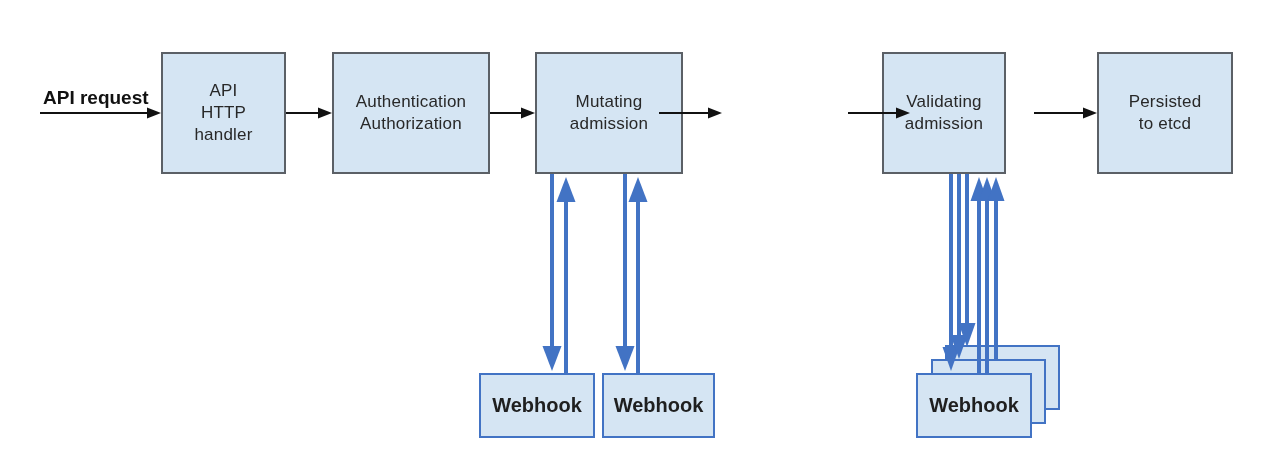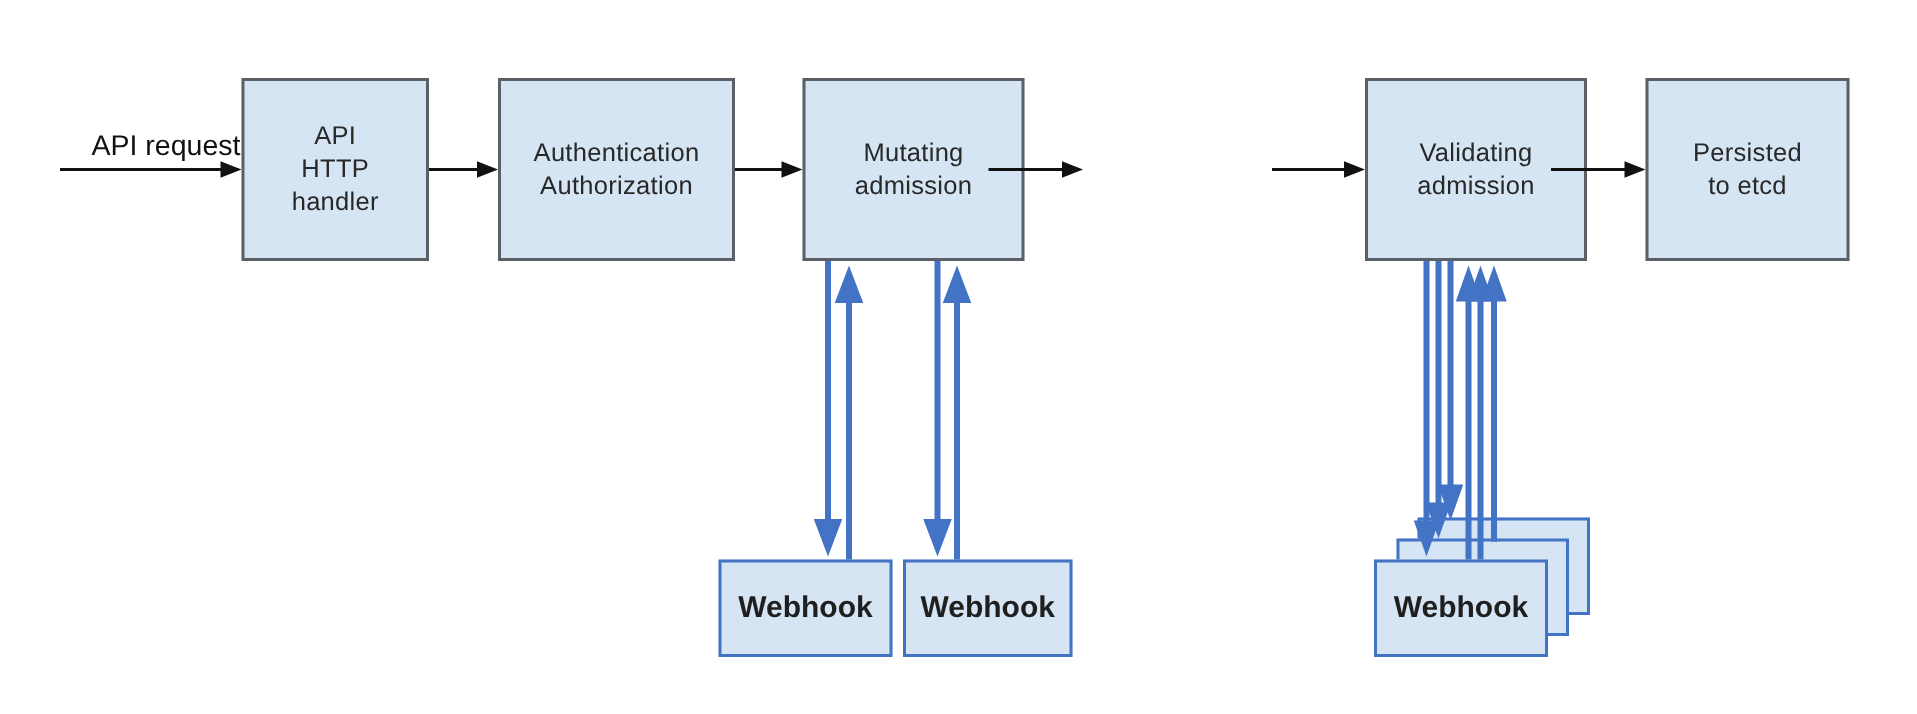--- a/index.html
+++ b/index.html
@@ -32,23 +32,22 @@
     display:flex;align-items:center;justify-content:center;
     text-align:center;
   }
   .whlabel{
     font-size:20px;font-weight:700;
     color:#1f1f1f;
   }
   .entry-label{
     position:absolute;
     left:43px;top:87px;
-    font-size:19px;font-weight:400;
+    font-size:19px;font-weight:700;
     color:#111111;
-    margin-left:18px;
   }
   #arrows{
     position:absolute;left:0;top:0;
     pointer-events:none;
   }
   .barrow{stroke:var(--arrow-black,#111111);stroke-width:2px;}
   .bhead{fill:var(--arrow-black,#111111);stroke:none;}
   .blue-line{stroke:var(--arrow-blue,#4273c4);stroke-width:4px;}
   .blue-head{fill:var(--arrow-blue,#4273c4);stroke:none;}
 </style>
@@ -65,21 +64,21 @@
 handler</span>
   </div>
   <div class="pbox" style="left:332px;top:52px;width:158px;height:122px">
     <span class="plabel">Authentication
 Authorization</span>
   </div>
   <div class="pbox" style="left:535px;top:52px;width:148px;height:122px">
     <span class="plabel">Mutating
 admission</span>
   </div>
-  <div class="pbox" style="left:910px;top:52px;width:148px;height:122px">
+  <div class="pbox" style="left:882px;top:52px;width:124px;height:122px">
     <span class="plabel">Validating
 admission</span>
   </div>
   <div class="pbox" style="left:1097px;top:52px;width:136px;height:122px">
     <span class="plabel">Persisted
 to etcd</span>
   </div>
 
   <div class="whbox" style="left:479px;top:373px;width:116px;height:65px">
     <span class="whlabel">Webhook</span>

